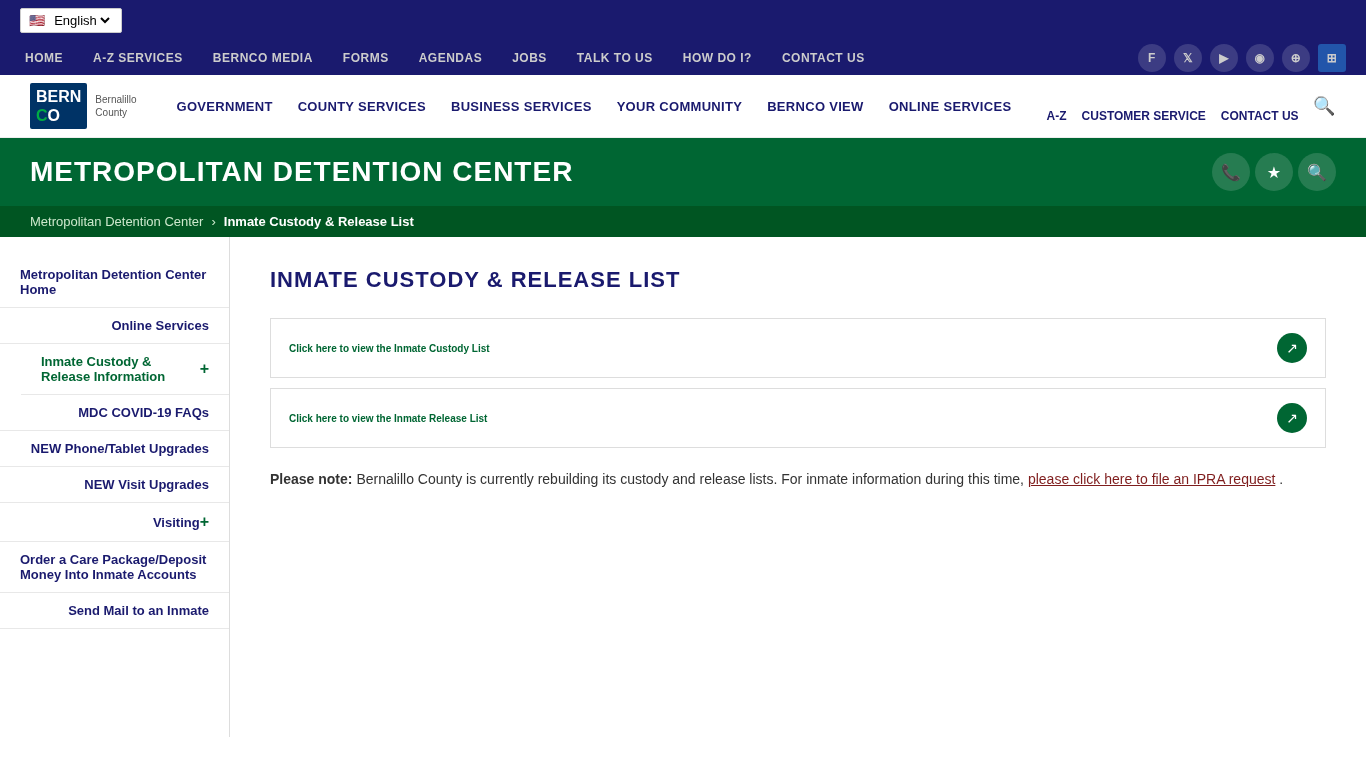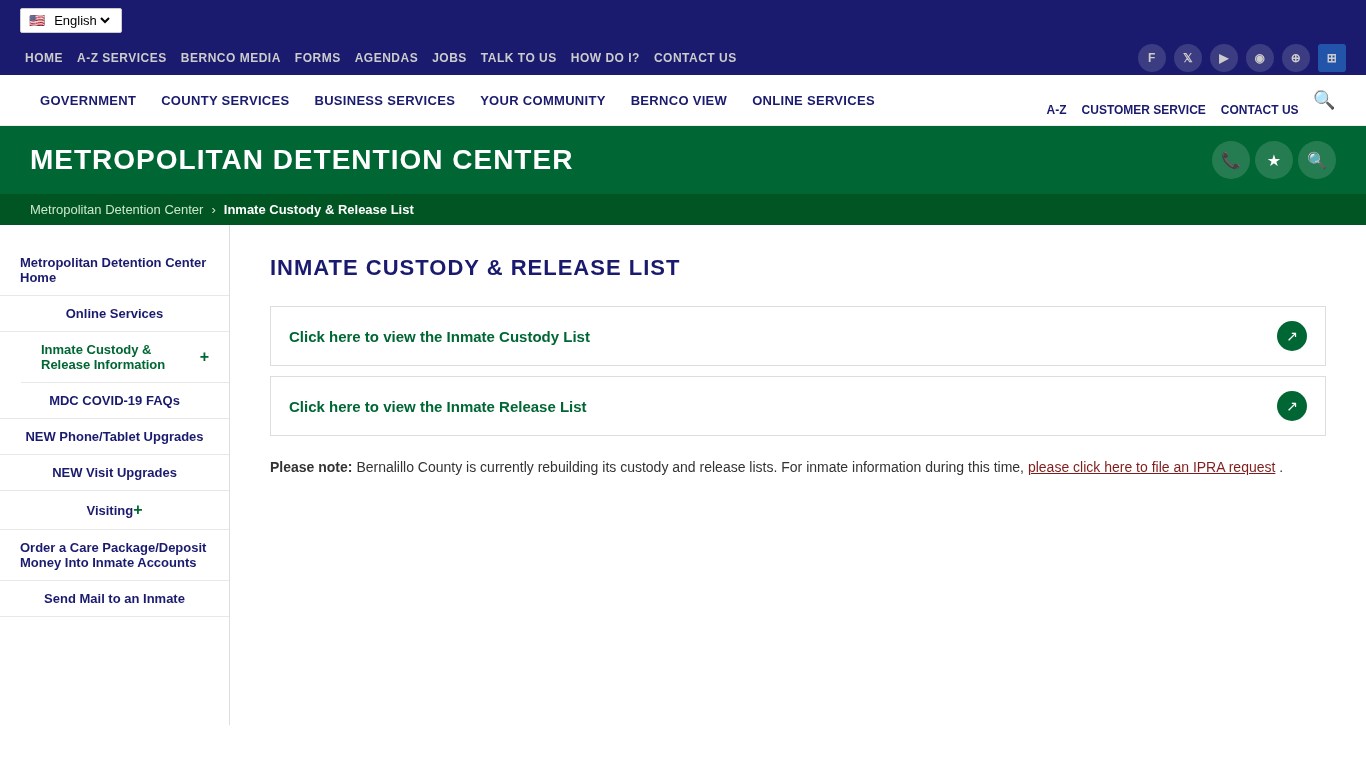--- a/index.html
+++ b/index.html
@@ -31,21 +31,21 @@
       font-size: 13px;
       cursor: pointer;
     }
 
     
     .nav-bar {
       background: #1a1a6e;
       padding: 0 20px;
       display: flex;
       align-items: center;
-      gap: 4px;
+      gap: 20px;
     }
     .nav-bar a {
       color: #ccc;
       text-decoration: none;
       font-size: 12px;
       padding: 10px 5px;
       text-transform: uppercase;
       font-weight: 600;
       letter-spacing: 0.5px;
     }
@@ -201,21 +201,21 @@
       min-width: 230px;
       background: #fff;
       padding: 20px 0;
       border-right: 1px solid #ddd;
     }
     .sidebar-item {
       padding: 10px 20px;
       border-bottom: 1px solid #e8e8e8;
       display: flex;
       align-items: center;
-      justify-content: center;
+      justify-content: flex-end;
       cursor: pointer;
       color: #1a1a6e;
       font-size: 13px;
       font-weight: 600;
       text-decoration: none;
     }
     .sidebar-item.active { color: #006633; font-weight: 700; margin-left: 21px; }
     .sidebar-item .plus-icon {
       color: #006633;
       font-size: 16px;
@@ -243,21 +243,21 @@
       margin-bottom: 10px;
       display: flex;
       align-items: center;
       justify-content: space-between;
       padding: 14px 18px;
       cursor: pointer;
     }
     .link-box a {
       color: #006633;
       text-decoration: none;
-      font-size: 15px;
+      font-size: 10px;
       font-weight: 700;
     }
     .link-box-icon {
       width: 30px;
       height: 30px;
       background: #006633;
       border-radius: 50%;
       display: flex;
       align-items: center;
       justify-content: center;
@@ -307,20 +307,27 @@
     <a class="social-icon">f</a>
     <a class="social-icon">𝕏</a>
     <a class="social-icon">▶</a>
     <a class="social-icon">◉</a>
     <a class="social-icon">⊕</a>
     <a class="social-icon grid-icon">⊞</a>
   </div>
 </div>
 
 <div class="header-bar">
+  <a class="logo">
+    <div class="logo-box">
+      <div>BERN</div>
+      <div><span>C</span>O</div>
+    </div>
+    <div class="logo-text">Bernalillo<br>County</div>
+  </a>
   <nav class="main-nav">
     <a>GOVERNMENT</a>
     <a>COUNTY SERVICES</a>
     <a>BUSINESS SERVICES</a>
     <a>YOUR COMMUNITY</a>
     <a>BERNCO VIEW</a>
     <a>ONLINE SERVICES</a>
   </nav>
   <div class="header-right">
     <a>A-Z</a>

